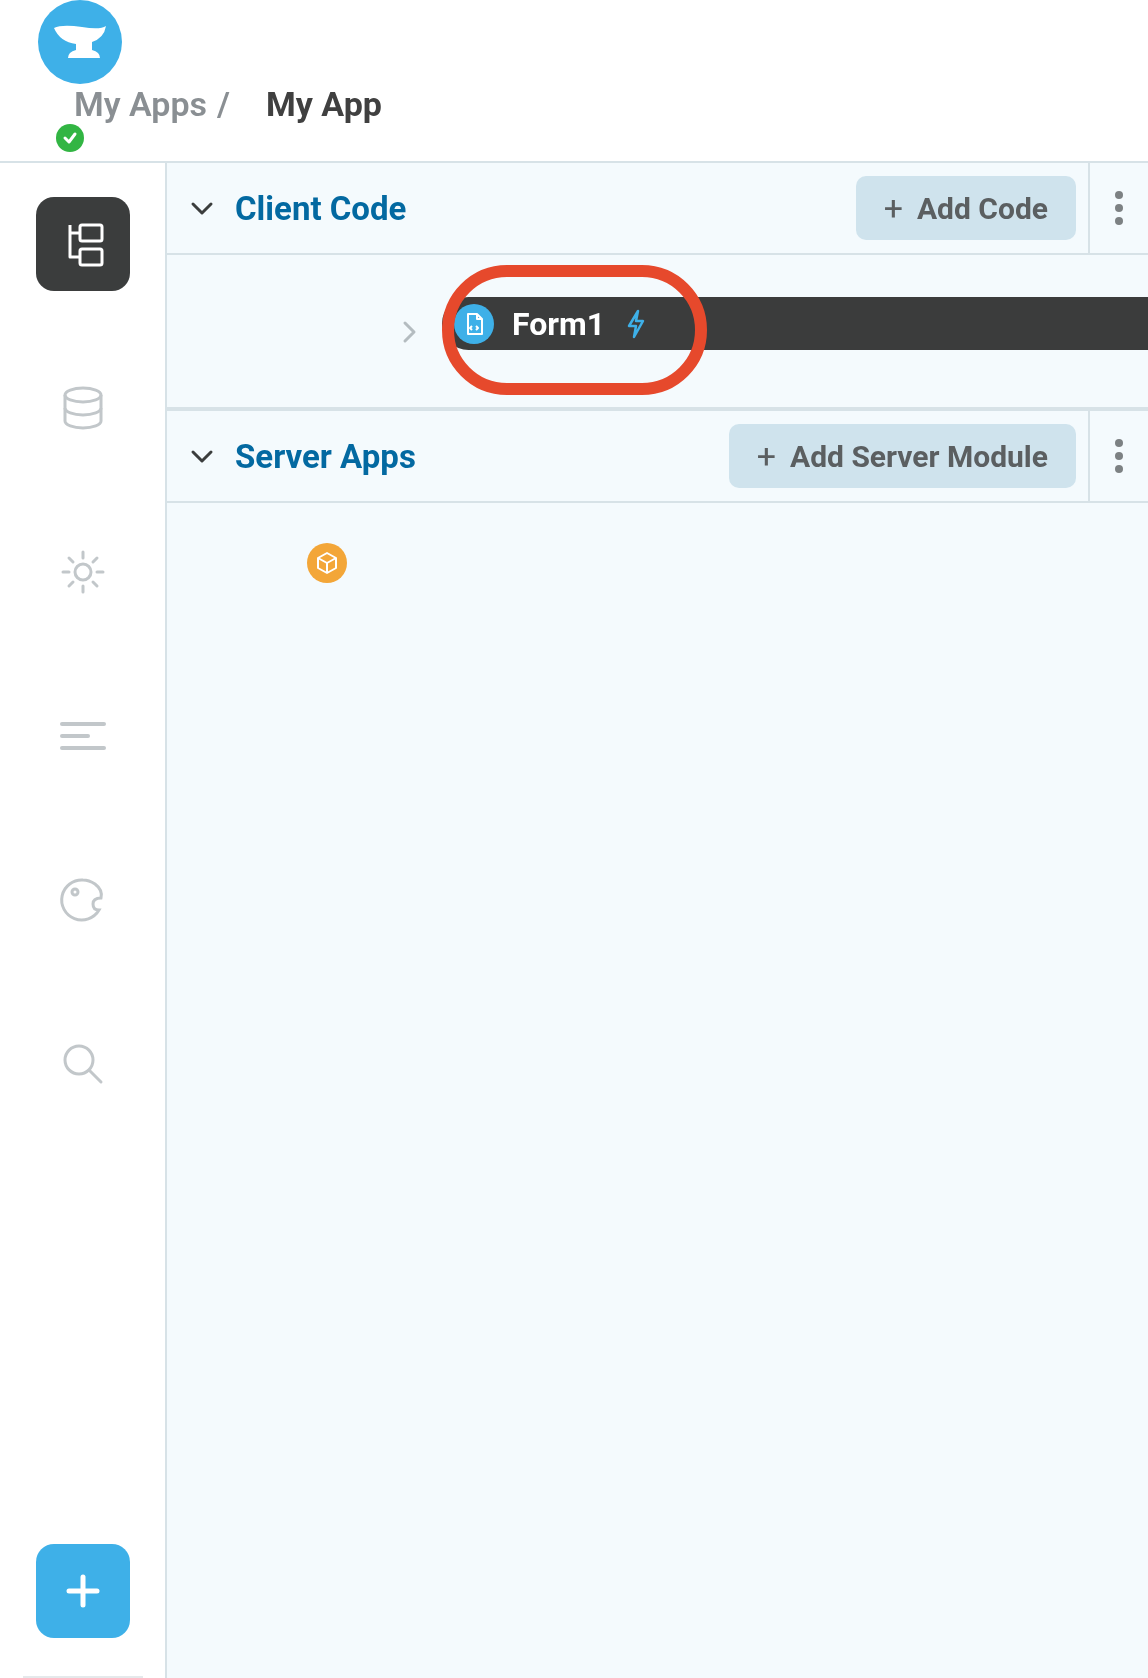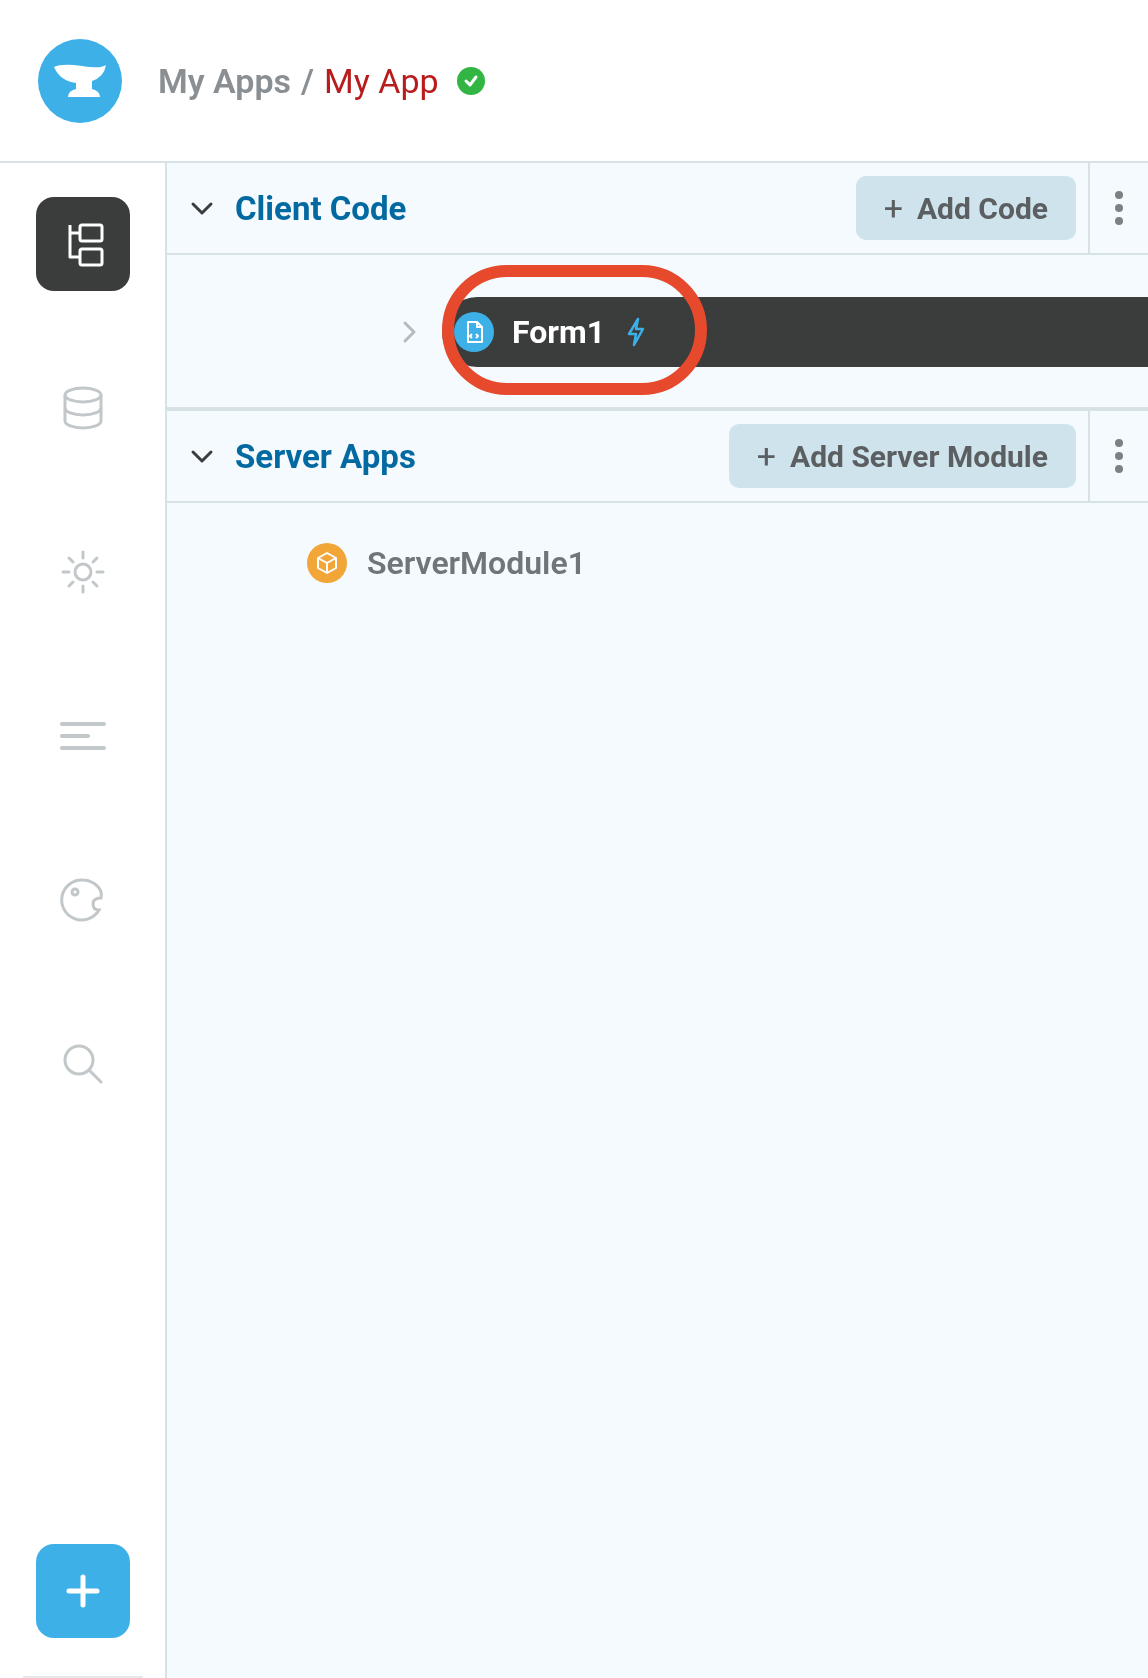--- a/index.html
+++ b/index.html
@@ -10,26 +10,26 @@
     --grey-dark:#3b3d3d;
     --border:#d7e2e7;
     --dark:#3b3c3c;
     --orange:#f3a638;
     --green:#32b543;
     --red-ring:#e6492c;
   }
   html,body{margin:0;padding:0;font-family:-apple-system,BlinkMacSystemFont,"Segoe UI",Roboto,sans-serif;background:#fff;color:#333;}
   .app{width:1148px;height:1678px;position:relative;overflow:hidden;}
   
-  .topbar{height:161px;display:flex;align-items:center;padding-left:38px;border-bottom:2px solid var(--border);}
+  .topbar{height:161px;display:flex;padding-left:38px;border-bottom:2px solid var(--border);flex-direction:column;}
   .logo{width:84px;height:84px;border-radius:50%;background:var(--blue);display:flex;align-items:center;justify-content:center;}
   .breadcrumb{display:flex;align-items:center;margin-left:36px;font-size:34px;font-weight:600;}
   .breadcrumb .dim{color:var(--grey-text);}
   .breadcrumb .sep{color:var(--grey-text);margin:0 10px;}
-  .breadcrumb .cur{color:#b91c1c;font-weight:400;}
+  .breadcrumb .cur{color:#404040;font-weight:700;margin-left:26px;}
   .status-ok{width:28px;height:28px;border-radius:50%;background:var(--green);display:flex;align-items:center;justify-content:center;margin-left:18px;}
   
   .below{display:flex;height:calc(100% - 163px);}
   .sidebar{width:165px;border-right:2px solid var(--border);display:flex;flex-direction:column;align-items:center;padding-top:34px;position:relative;}
   .side-btn{width:94px;height:94px;border-radius:18px;display:flex;align-items:center;justify-content:center;margin-bottom:70px;}
   .side-btn.active{background:var(--grey-dark);}
   .side-btn svg{stroke:#c2c7ca;}
   .side-btn.active svg{stroke:#fff;}
   .side-divider{width:120px;height:2px;background:#e5e9eb;margin-top:auto;}
   .side-add{position:absolute;bottom:40px;left:50%;transform:translateX(-50%);width:94px;height:94px;border-radius:18px;background:var(--blue);display:flex;align-items:center;justify-content:center;}
@@ -37,21 +37,21 @@
   .main{flex:1;background:var(--bg-soft);position:relative;}
   .section-head{height:90px;display:flex;align-items:center;border-top:2px solid var(--border);border-bottom:2px solid var(--border);background:var(--bg-soft);}
   .section-head:first-child{border-top:none;}
   .chev{margin-left:20px;}
   .sect-title{font-size:33px;font-weight:700;color:#0369a1;margin-left:18px;}
   .add-btn{margin-left:auto;margin-right:12px;height:64px;padding:0 28px;border-radius:10px;background:var(--blue-soft);display:flex;align-items:center;font-size:30px;font-weight:700;color:#5b5f61;}
   .add-btn .plus{font-size:34px;margin-right:14px;font-weight:400;color:#5b5f61;}
   .kebab{width:58px;height:90px;border-left:2px solid var(--border);display:flex;align-items:center;justify-content:center;}
   
   .client-area{height:152px;border-bottom:2px solid var(--border);position:relative;}
-  .form-row{position:absolute;left:275px;right:0;top:42px;height:70px;background:var(--dark);display:flex;align-items:center;border-top-left-radius:36px;border-bottom-left-radius:36px;padding-left:12px;}
+  .form-row{position:absolute;left:275px;right:0;top:42px;height:53px;background:var(--dark);display:flex;align-items:center;border-top-left-radius:36px;border-bottom-left-radius:36px;padding-left:12px;}
   .form-icon{width:40px;height:40px;border-radius:50%;background:var(--blue);display:flex;align-items:center;justify-content:center;}
   .form-label{color:#fff;font-size:32px;font-weight:700;margin-left:18px;}
   .bolt{margin-left:20px;}
   .row-caret{position:absolute;left:230px;top:62px;}
   .ring{position:absolute;left:275px;top:10px;width:265px;height:130px;border:12px solid var(--red-ring);border-radius:70px/70px;pointer-events:none;box-sizing:border-box;}
   
   .server-area{padding-top:40px;}
   .server-row{display:flex;align-items:center;margin-left:140px;}
   .serv-icon{width:40px;height:40px;border-radius:50%;background:var(--orange);display:flex;align-items:center;justify-content:center;}
   .serv-label{font-size:32px;font-weight:600;color:#6f7578;margin-left:20px;}
@@ -188,18 +188,17 @@
       </div>
 
       <div class="server-area">
         <div class="server-row">
           <div class="serv-icon">
             <svg width="24" height="24" viewBox="0 0 24 24" fill="none" stroke="#fff" stroke-width="2" stroke-linejoin="round">
                 <path d="M12 2 L21 7 V17 L12 22 L3 17 V7 Z"></path>
                 <path d="M3 7 L12 12 L21 7 M12 12 V22"></path>
               </svg>
           </div>
-          <span class="serv-label">ServerModule1</span>
         </div>
       </div>
     </div>
   </div>
 </div>
 
 </body></html>

